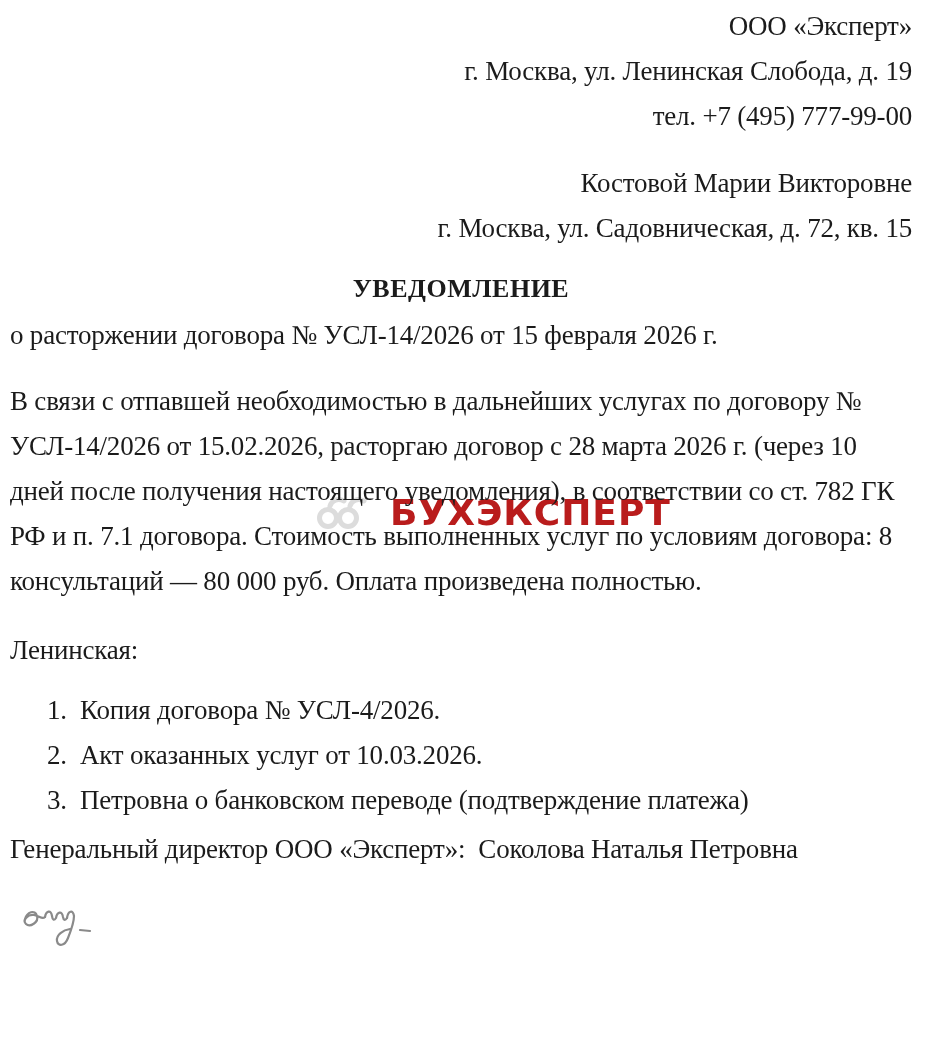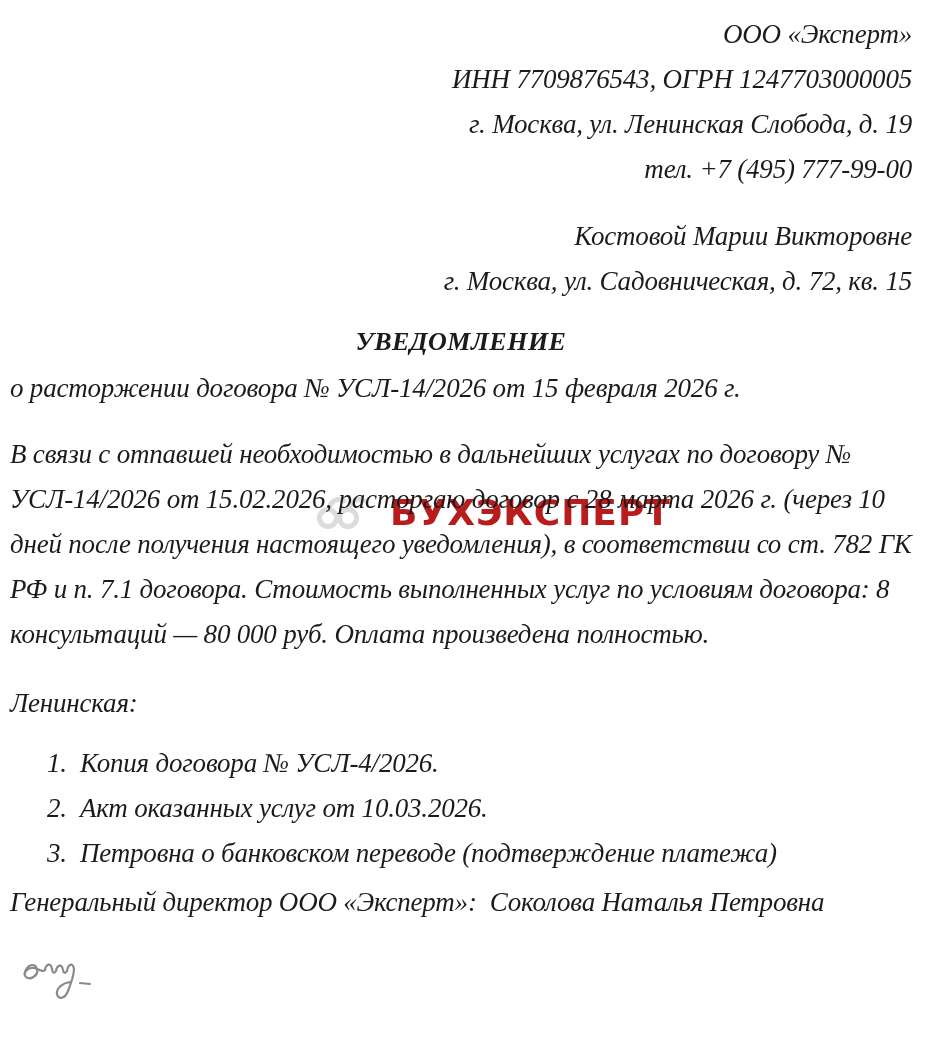--- a/index.html
+++ b/index.html
@@ -8,25 +8,24 @@
     height: 1039px;
     background: #ffffff;
     font-family: "Liberation Serif", "DejaVu Serif", serif;
     color: #1b1b1b;
     overflow: hidden;
     position: relative;
   }
   .content {
     position: relative;
     z-index: 1;
-    padding: 12px 19px 0 10px;
+    padding: 4px 19px 0 10px;
     font-size: 27px;
     line-height: 45px;
     letter-spacing: -0.2px;
-    font-style: italic;
   }
   .sender { text-align: right; margin-top: 0; }
   .recipient { text-align: right; margin-top: 22px; }
   .title {
     text-align: center;
     font-weight: bold;
     font-size: 26px;
     line-height: 45px;
     margin: 15px 0 0 0;
     letter-spacing: 0.5px;
@@ -67,21 +66,20 @@
     <path d="M14 10 C16 4 22 2 28 5" stroke="#dcdcdc" stroke-width="5" stroke-linecap="round"></path>
     <path d="M34 10 C36 4 42 2 48 5" stroke="#dcdcdc" stroke-width="5" stroke-linecap="round"></path>
   </svg>
   <span class="watermark-text">БУХЭКСПЕРТ</span>
 </div>
 
 <div class="content">
 
   <div class="sender">
     <div>ООО «Эксперт»</div>
-    <div>ИНН 7709876543, ОГРН 1247703000005</div>
     <div>г. Москва, ул. Ленинская Слобода, д. 19</div>
     <div>тел. +7 (495) 777-99-00</div>
   </div>
 
   <div class="recipient">
     <div>Костовой Марии Викторовне</div>
     <div>г. Москва, ул. Садовническая, д. 72, кв. 15</div>
   </div>
 
   <h1 class="title">УВЕДОМЛЕНИЕ</h1>

